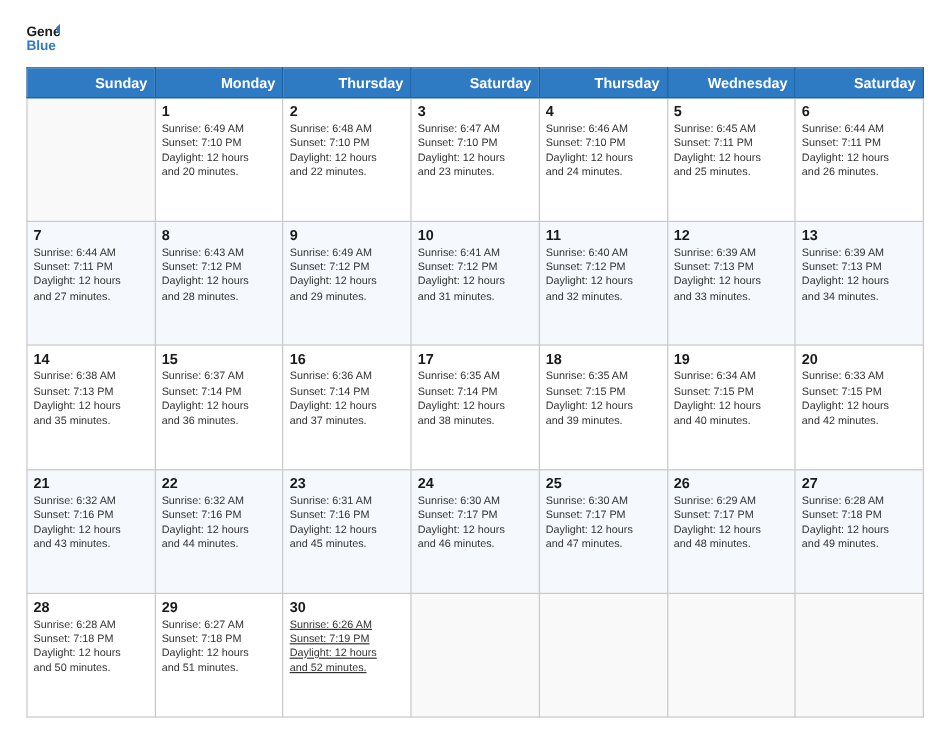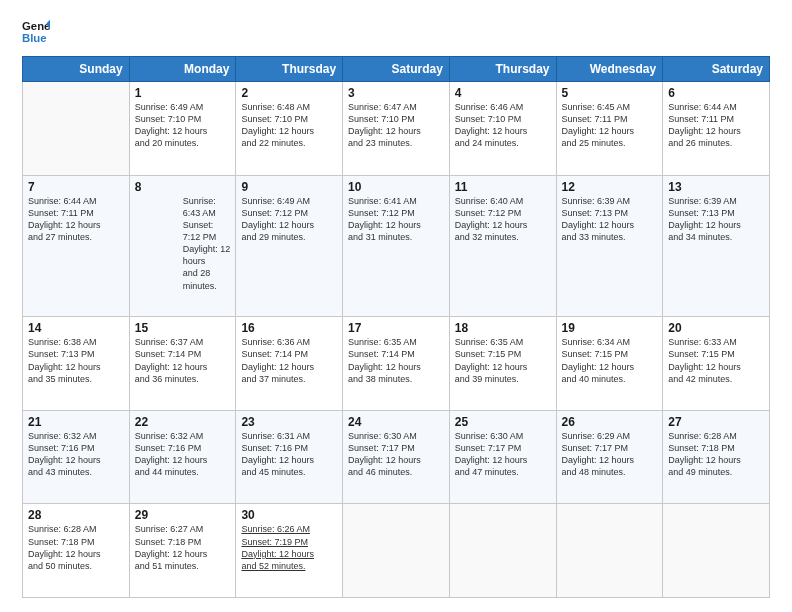--- a/index.html
+++ b/index.html
@@ -171,21 +171,21 @@
         <tr>
           <td>
             <span class="day-num">7</span>
             <div class="day-info" style="white-space: pre-line;">Sunrise: 6:44 AM
 Sunset: 7:11 PM
 Daylight: 12 hours
 and 27 minutes.</div>
           </td>
           <td>
             <span class="day-num">8</span>
-            <div class="day-info" style="white-space: pre-line; margin-left: 48px;">Sunrise: 6:43 AM
+            <div class="day-info" style="white-space: pre-line;">Sunrise: 6:43 AM
 Sunset: 7:12 PM
 Daylight: 12 hours
 and 28 minutes.</div>
           </td>
           <td>
             <span class="day-num">9</span>
             <div class="day-info" style="white-space: pre-line;">Sunrise: 6:49 AM
 Sunset: 7:12 PM
 Daylight: 12 hours
 and 29 minutes.</div>

